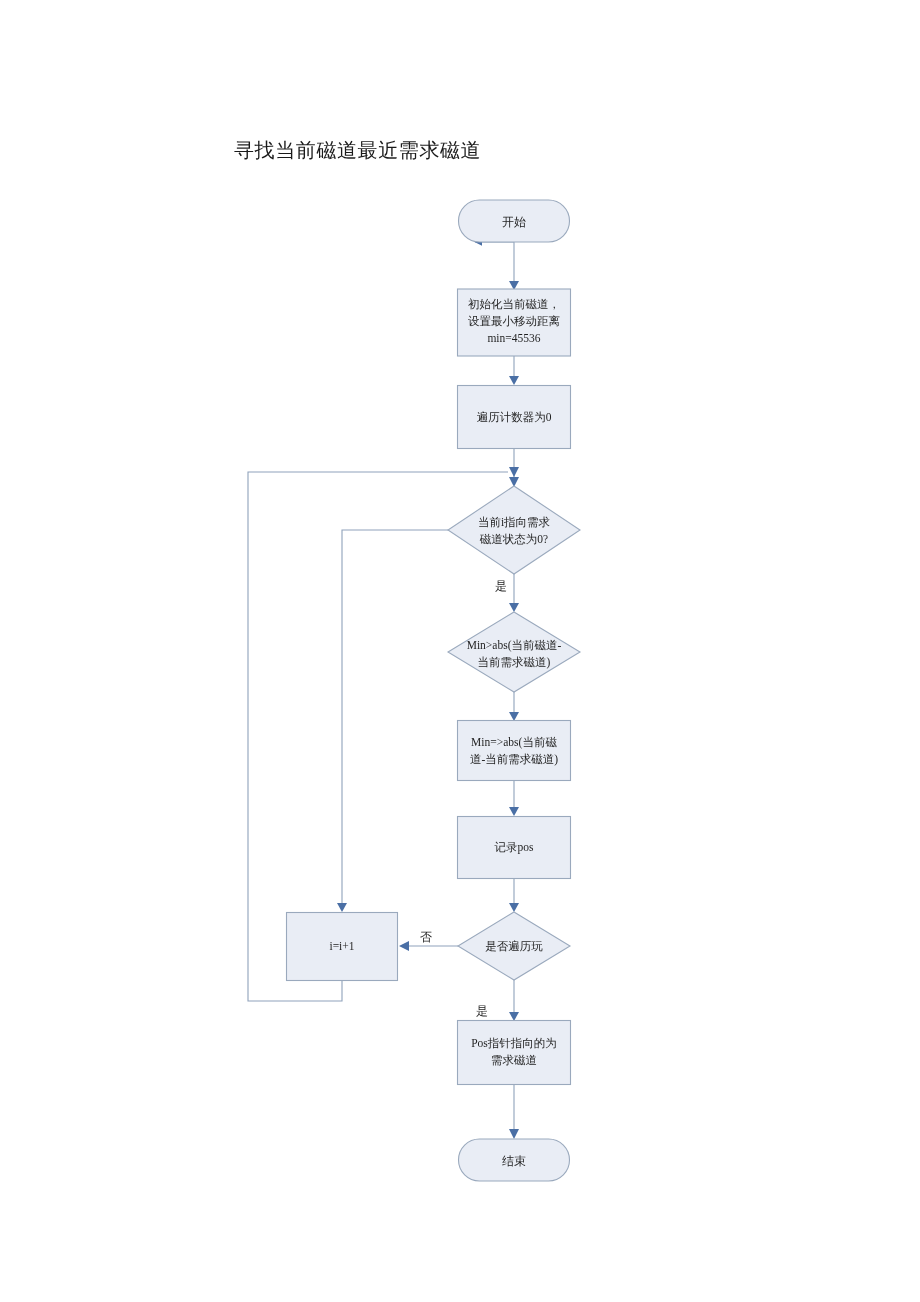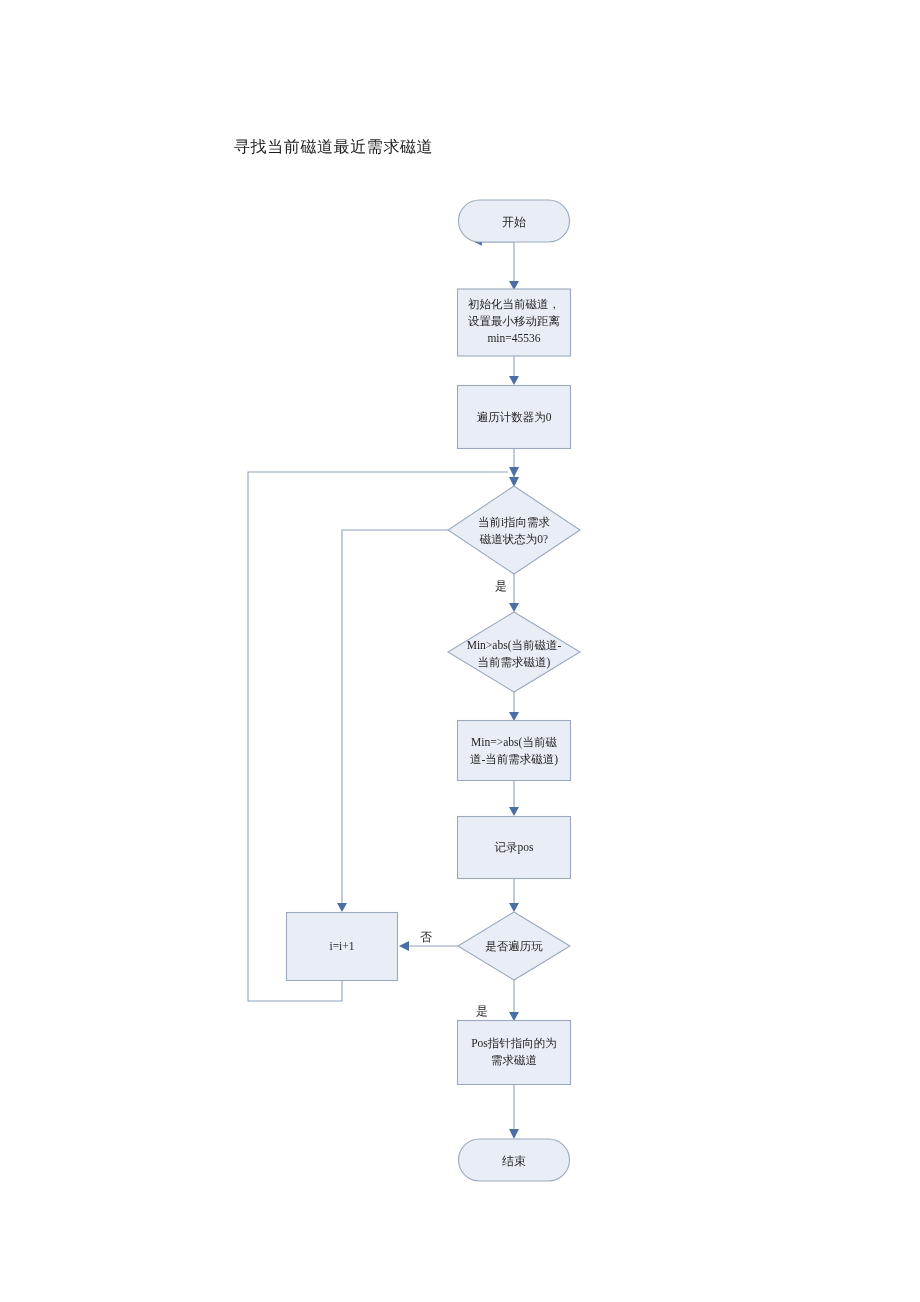--- a/index.html
+++ b/index.html
@@ -11,21 +11,21 @@
   }
   #page {
     position:relative;
     width:920px; height:1302px;
     background:#ffffff;
   }
   #doc-title {
     position:absolute;
     left:234px; top:137px;
     font-family:"Liberation Serif", serif;
-    font-size:16px;
+    font-size:20px;
     color:#1a1a1a;
     letter-spacing:0.6px;
     white-space:nowrap;
   }
   #flow-svg { position:absolute; left:0; top:0; }
   .node-text {
     font-family:"Liberation Serif", serif;
     font-size:11.5px;
     fill:#1f1f1f;
   }

